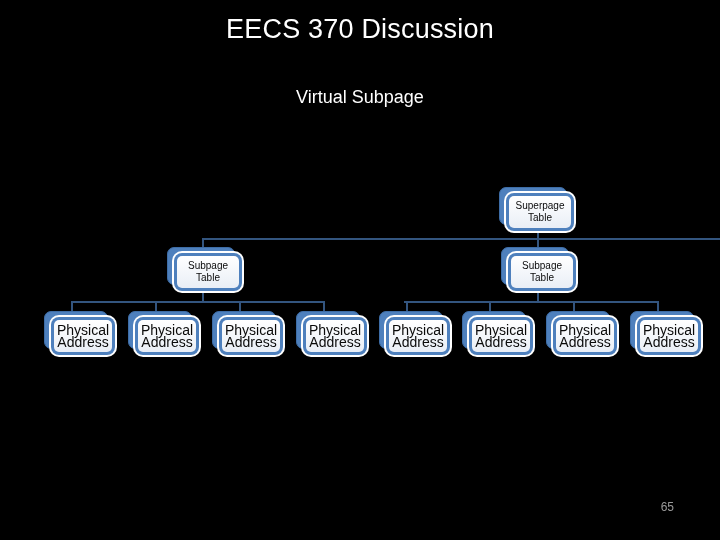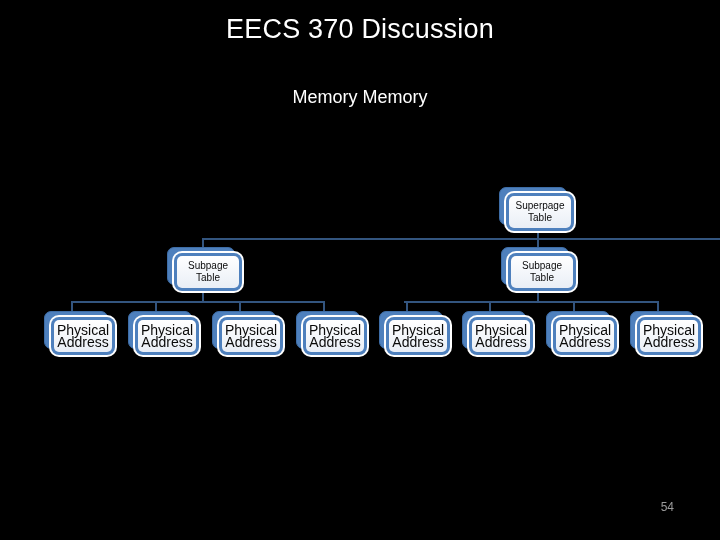--- a/index.html
+++ b/index.html
@@ -129,21 +129,21 @@
     line-height: 12px;
   }
 </style>
 </head>
 <body>
 
 <div id="slide">
 
   <div class="slide-title">EECS 370 Discussion</div>
 
-  <div class="slide-subtitle">Memory Memory</div>
+  <div class="slide-subtitle">Virtual Subpage</div>
 
   <div id="orgchart">
       <div class="conn v" style="left: 537px; top: 226px; background: rgb(51, 85, 127); height: 13px;"></div>
       <div class="conn h" style="left: 202px; top: 238px; background: rgb(51, 85, 127); width: 518px;"></div>
       <div class="conn v" style="left: 202px; top: 238px; background: rgb(51, 85, 127); height: 11px;"></div>
       <div class="conn v" style="left: 537px; top: 238px; background: rgb(51, 85, 127); height: 11px;"></div>
       <div class="conn v" style="left: 202px; top: 286px; background: rgb(51, 85, 127); height: 16px;"></div>
       <div class="conn v" style="left: 537px; top: 286px; background: rgb(51, 85, 127); height: 16px;"></div>
       <div class="conn h" style="left: 71px; top: 301px; background: rgb(51, 85, 127); width: 254px;"></div>
       <div class="conn h" style="left: 404px; top: 301px; background: rgb(51, 85, 127); width: 255px;"></div>
@@ -249,15 +249,15 @@
         <div class="card-back" style="background: rgb(78, 128, 189);"></div>
         <div class="card-front" style="background: rgb(78, 128, 189);">
           <div class="face">
             <div class="label">Physical
 Address</div>
           </div>
         </div>
       </div>
     </div>
 
-  <div class="page-number">54</div>
+  <div class="page-number">65</div>
 
 </div>
 
 </body></html>

